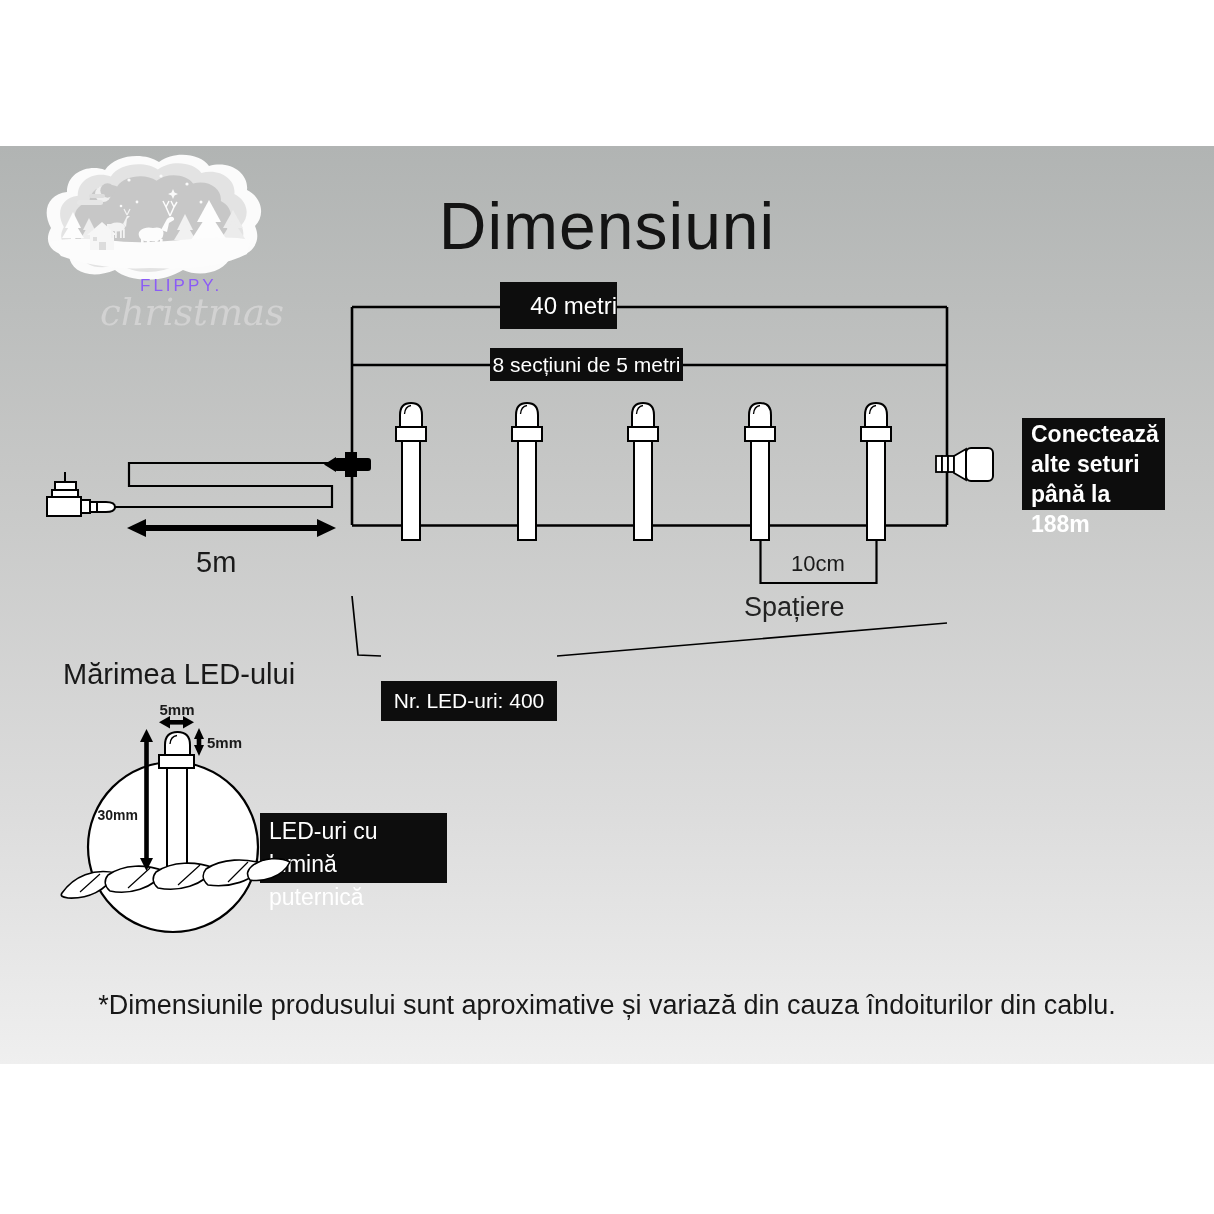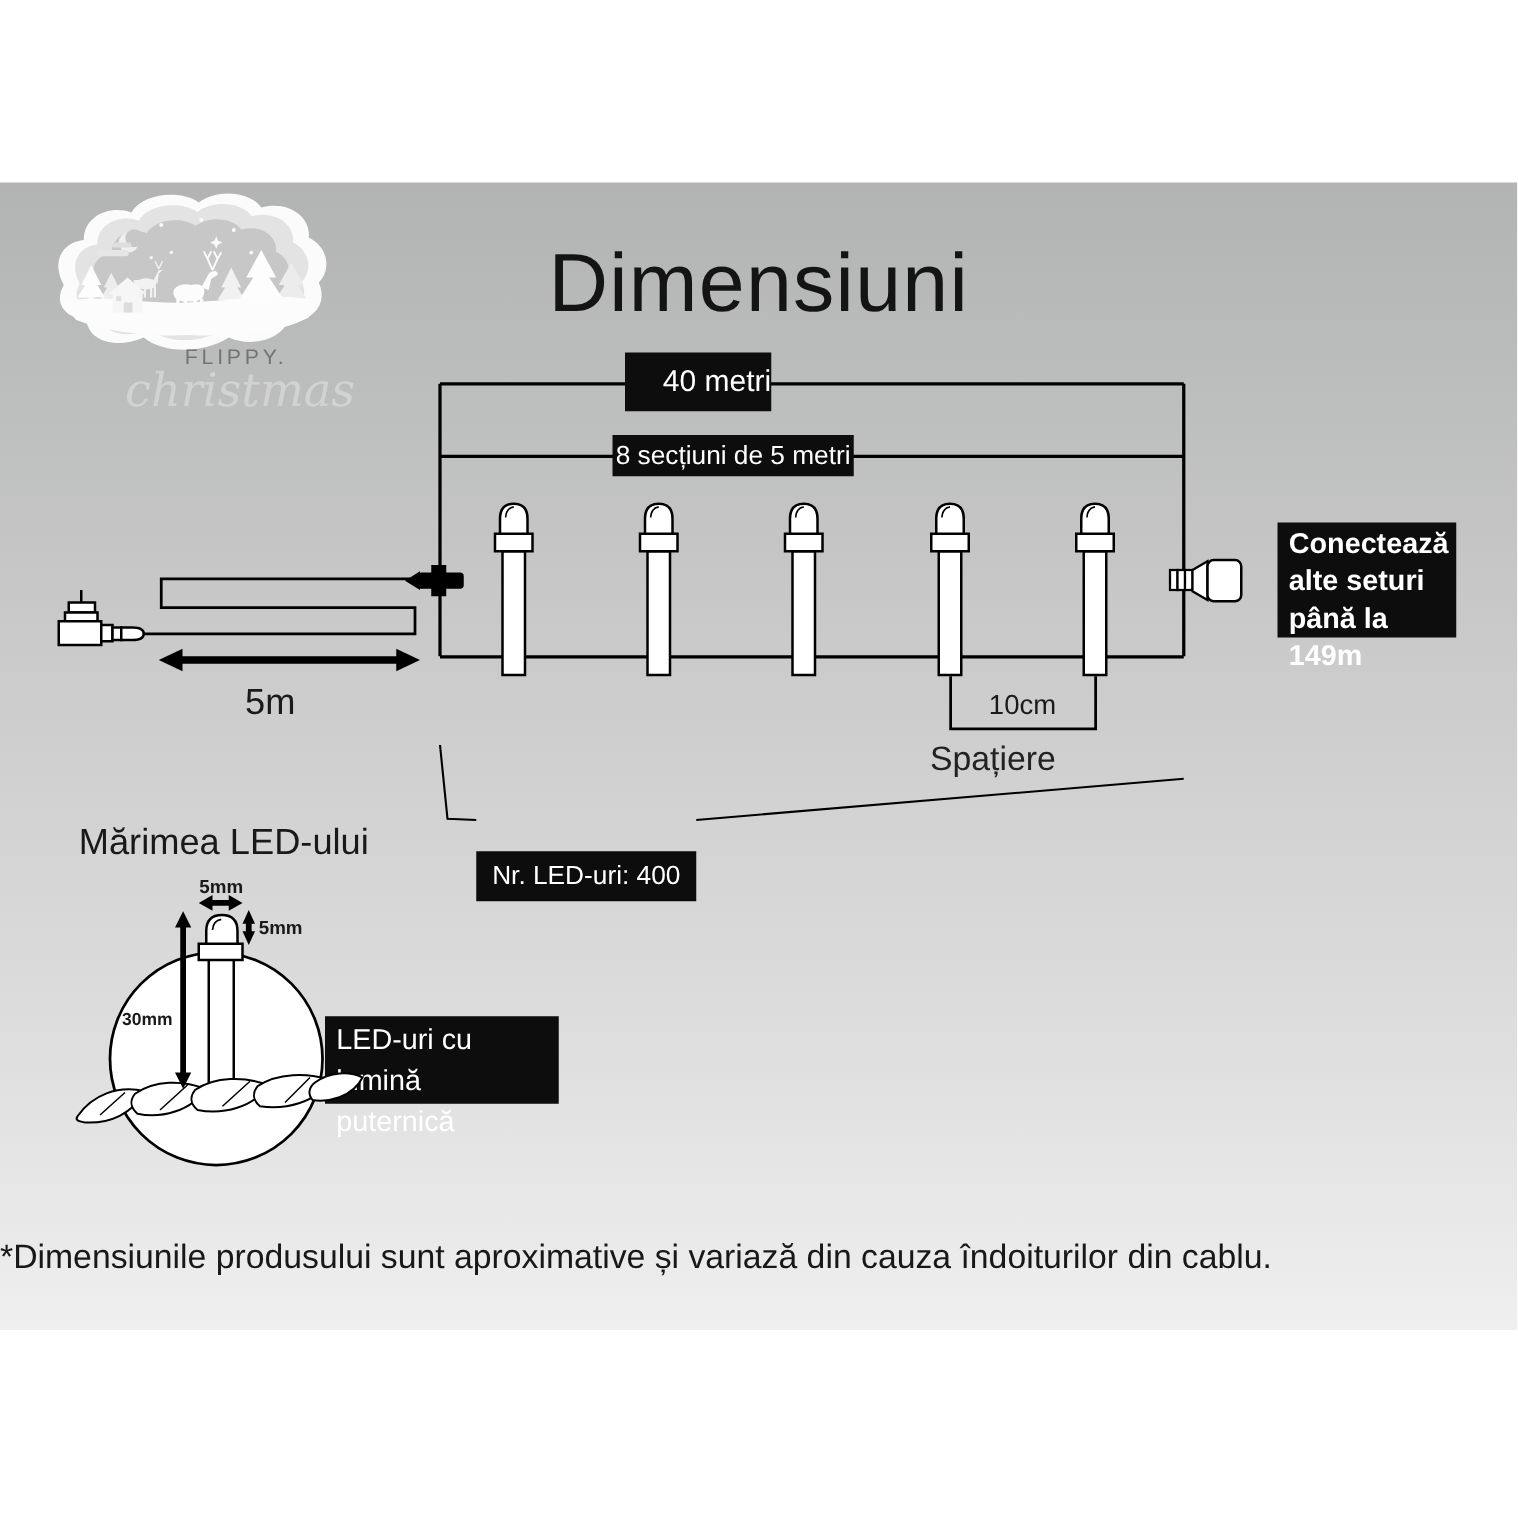--- a/index.html
+++ b/index.html
@@ -7,38 +7,38 @@
           font-family:"Liberation Sans","DejaVu Sans",sans-serif;}
   #panel{position:absolute;left:0;top:146px;width:1214px;height:918px;
          background:linear-gradient(180deg,#b1b4b3 0%,#c6c7c6 35%,#dcdcdc 72%,#efefef 100%);}
   .abs{position:absolute;}
   .svglayer{position:absolute;left:0;top:0;width:1214px;height:1214px;}
   #main-svg{z-index:2;}
   #rope-svg{z-index:4;}
   .lbl{position:absolute;color:#1a1a1a;white-space:nowrap;z-index:5;}
   #page-title{left:0;top:188px;width:1214px;text-align:center;font-size:66px;font-weight:500;
               letter-spacing:1px;color:#141414;}
-  #footnote{left:0;top:990px;width:1214px;font-size:27px;color:#181818;}
+  #footnote{left:0;top:990px;width:1214px;text-align:center;font-size:27px;color:#181818;}
   .blackbox{position:absolute;background:#0d0d0d;color:#ffffff;z-index:3;}
   #box-40m{left:500px;top:282px;width:117px;height:47px;font-size:24px;line-height:47px;text-align:right;}
   #box-sections{left:490px;top:348px;width:193px;height:33px;font-size:21px;line-height:33px;text-align:center;}
   #box-connect{left:1022px;top:418px;width:143px;height:92px;font-size:23px;line-height:30px;padding-top:1px;box-sizing:border-box;}
   #box-connect span{display:block;padding-left:9px;font-weight:bold;}
   #box-ledcount{left:381px;top:637px;width:176px;height:40px;font-size:21px;line-height:40px;text-align:center;margin-top:44px;}
   #box-lednote{left:260px;top:813px;width:187px;height:70px;font-size:23px;line-height:33px;padding-top:2px;box-sizing:border-box;}
   #box-lednote span{display:block;padding-left:9px;}
   #lbl-5m{left:196px;top:546px;font-size:29px;text-align:right;}
   #lbl-10cm{left:768px;top:551px;width:100px;text-align:center;font-size:22px;}
   #lbl-spatiere{left:744px;top:592px;width:150px;text-align:left;font-size:27px;color:#222;}
   #lbl-marimea{left:63px;top:658px;font-size:29px;color:#191919;}
   #lbl-5mm-top{left:152px;top:701px;width:50px;text-align:center;font-size:15px;font-weight:bold;}
   #lbl-5mm-right{left:207px;top:734px;font-size:15px;font-weight:bold;}
   #lbl-30mm{left:94px;top:807px;width:44px;text-align:right;font-size:14px;font-weight:bold;}
-  #brand-top{left:140px;top:276px;width:90px;text-align:right;font-size:17px;letter-spacing:3px;
-             color:#737373;z-index:5;}
+  #brand-top{left:140px;top:276px;width:90px;text-align:left;font-size:17px;letter-spacing:3px;
+             color:#8b5cf6;z-index:5;}
   #brand-script{left:100px;top:291px;width:175px;text-align:center;font-size:37px;font-style:italic;
                 font-family:"DejaVu Serif","Liberation Serif",serif;color:#d2d2d2;z-index:5;}
 </style>
 </head>
 <body>
 
 <div id="canvas">
 
   <div id="panel"></div>
 
@@ -224,21 +224,21 @@
         <polygon points="199,756 194,745 204,745"></polygon>
       </g>
     </g>
   </svg>
 
   <div class="blackbox" id="box-40m">40 metri</div>
   <div class="blackbox" id="box-sections">8 secțiuni de 5 metri</div>
   <div class="blackbox" id="box-connect">
     <span>Conectează</span>
     <span>alte seturi</span>
-    <span>până la 149m</span>
+    <span>până la 188m</span>
   </div>
   <div class="blackbox" id="box-ledcount">Nr. LED-uri: 400</div>
   <div class="blackbox" id="box-lednote">
     <span>LED-uri cu lumină</span>
     <span>puternică</span>
   </div>
 
   <svg id="rope-svg" class="svglayer" viewBox="0 0 1214 1214">
     <g stroke="#000" stroke-width="1.6" fill="#ffffff">
       <path d="M62,893 C74,876 94,868 116,873 C106,891 88,899 68,898 C62,897 60,896 62,893 Z"></path>

